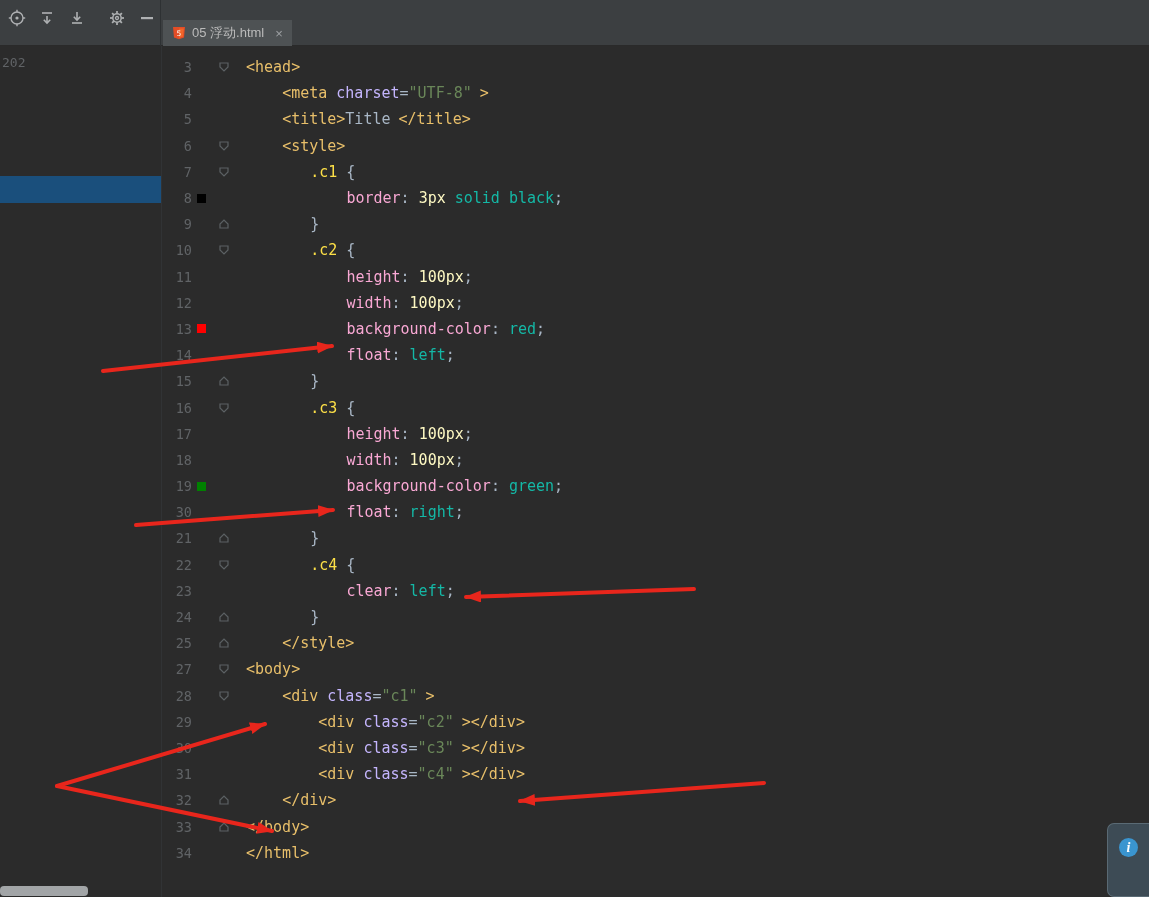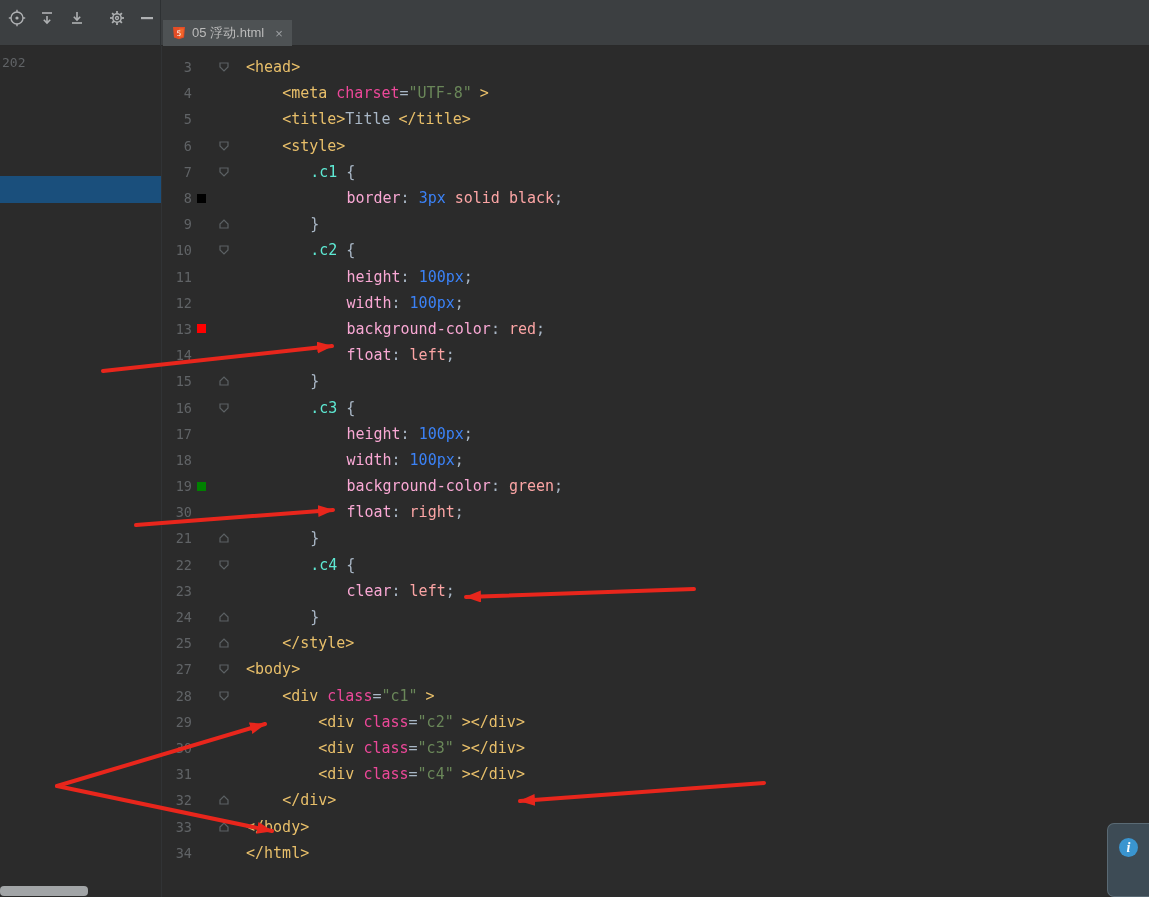--- a/index.html
+++ b/index.html
@@ -30,26 +30,26 @@
   .editor{position:absolute;left:161px;top:46px;width:988px;height:851px;
           border-left:1px solid #313335;box-sizing:border-box;padding-top:8px;overflow:hidden;}
   .line{display:flex;height:26.2px;align-items:center;font-size:15px;}
   .ln{width:30px;flex:none;text-align:right;color:#606366;font-size:13.5px;}
   .sw{width:18px;flex:none;display:flex;align-items:center;justify-content:center;}
   .sw-box{width:9px;height:9px;display:inline-block;}
   .fold{width:28px;flex:none;display:flex;align-items:center;justify-content:center;}
   .code{white-space:pre;}
   .tk-plain{color:#a9b7c6;}
   .tk-tag{color:#e8bf6a;margin-left:8px;}
-  .tk-attr{color:#ec4899;text-align:center;}
+  .tk-attr{color:#c4b5fd;text-align:center;}
   .tk-string{color:#6a8759;}
-  .tk-selector{color:#5eead4;}
+  .tk-selector{color:#fde047;}
   .tk-prop{color:#f9a8d4;}
-  .tk-number{color:#3b82f6;}
-  .tk-value{color:#fca5a5;}
+  .tk-number{color:#fef9c3;}
+  .tk-value{color:#14b8a6;}
 
   
   #arrows{position:absolute;left:0;top:0;width:1149px;height:897px;pointer-events:none;z-index:10;}
 
   
   .notif{position:absolute;left:1107px;top:823px;width:42px;height:74px;background:#3d4b55;
          border:1px solid #5a6a74;border-right:none;border-radius:7px 0 0 7px;box-sizing:border-box;z-index:11;}
   .notif-icon{position:absolute;left:11px;top:14px;width:19px;height:19px;border-radius:50%;
               background:#3a95d0;color:#ffffff;display:flex;align-items:center;justify-content:center;
               font-family:"Liberation Serif","DejaVu Serif",serif;font-style:italic;font-weight:bold;font-size:14px;}

